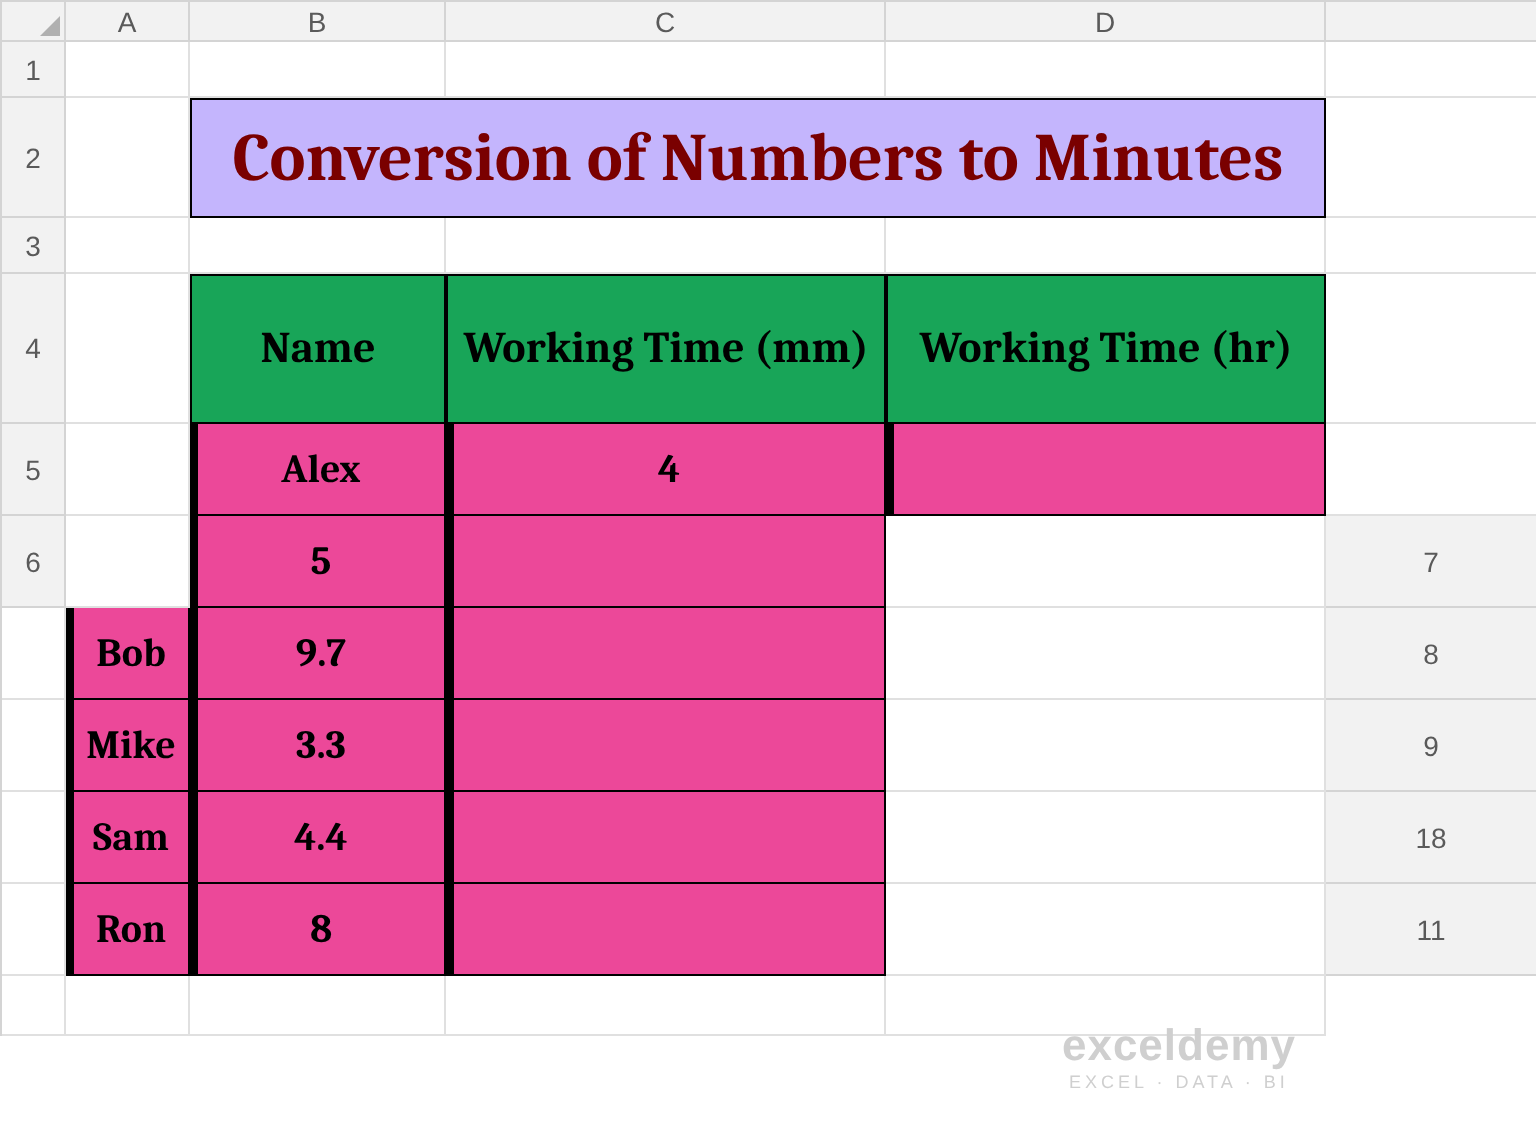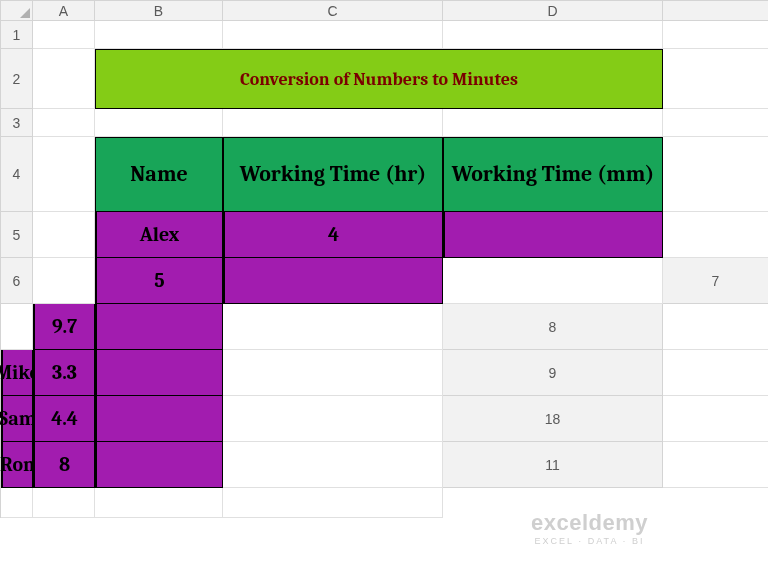--- a/index.html
+++ b/index.html
@@ -49,25 +49,25 @@
     border-right: 1px solid #e0e0e0;
     border-bottom: 1px solid #e0e0e0;
     background: #ffffff;
   }
   .title-wrap {
     grid-column: 3 / 6;
     grid-row: 3;
     display: flex;
     align-items: center;
     justify-content: center;
-    background: #84cc16;
+    background: #c4b5fd;
     border: 1px solid #000;
     font-family: "Cambria", "Georgia", serif;
     font-weight: bold;
-    font-size: 18px;
+    font-size: 34px;
     color: #7a0000;
   }
   .tbl-header {
     background: #18a558;
     color: #000;
     font-family: "Cambria","Georgia",serif;
     font-weight: bold;
     font-size: 22px;
     display: flex;
     align-items: center;
@@ -78,24 +78,24 @@
     padding: 2px 4px;
   }
   .tbl-cell {
     font-family: "Cambria","Georgia",serif;
     font-weight: bold;
     font-size: 20px;
     color: #000;
     display: flex;
     align-items: center;
     justify-content: center;
-    border-left: 2px solid #000000;
+    border-left: 4px solid #000000;
     border-right: 1px solid #000;
     border-bottom: 1px solid #000;
-    background: #a21caf;
+    background: #ec4899;
   }
   .watermark {
     position: absolute;
     right: 120px;
     bottom: 26px;
     text-align: center;
     color: #cfcfcf;
     font-family: "Segoe UI", Arial, sans-serif;
     pointer-events: none;
   }
@@ -136,39 +136,40 @@
   <div class="rowhdr">3</div>
   <div class="cell"></div>
   <div class="cell"></div>
   <div class="cell"></div>
   <div class="cell"></div>
   <div class="cell"></div>
 
   <div class="rowhdr">4</div>
   <div class="cell"></div>
   <div class="tbl-header">Name</div>
+  <div class="tbl-header">Working Time (mm)</div>
   <div class="tbl-header">Working Time (hr)</div>
-  <div class="tbl-header">Working Time (mm)</div>
   <div class="cell"></div>
 
   <div class="rowhdr">5</div>
   <div class="cell"></div>
   <div class="tbl-cell">Alex</div>
   <div class="tbl-cell">4</div>
   <div class="tbl-cell"></div>
   <div class="cell"></div>
 
   <div class="rowhdr">6</div>
   <div class="cell"></div>
   <div class="tbl-cell">5</div>
   <div class="tbl-cell"></div>
   <div class="cell"></div>
 
   <div class="rowhdr">7</div>
   <div class="cell"></div>
+  <div class="tbl-cell">Bob</div>
   <div class="tbl-cell">9.7</div>
   <div class="tbl-cell"></div>
   <div class="cell"></div>
 
   <div class="rowhdr">8</div>
   <div class="cell"></div>
   <div class="tbl-cell">Mike</div>
   <div class="tbl-cell">3.3</div>
   <div class="tbl-cell"></div>
   <div class="cell"></div>

